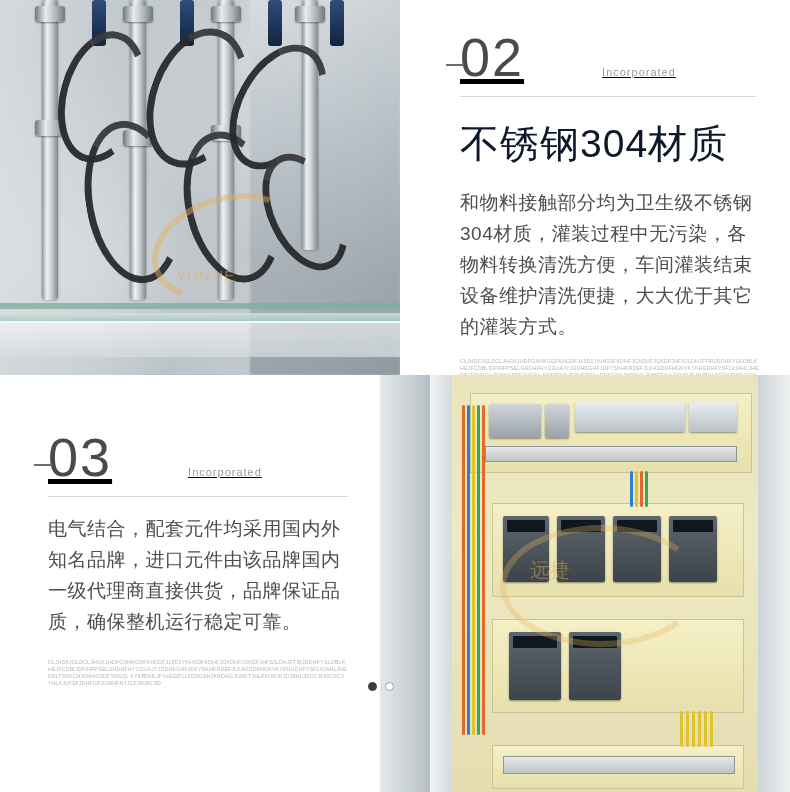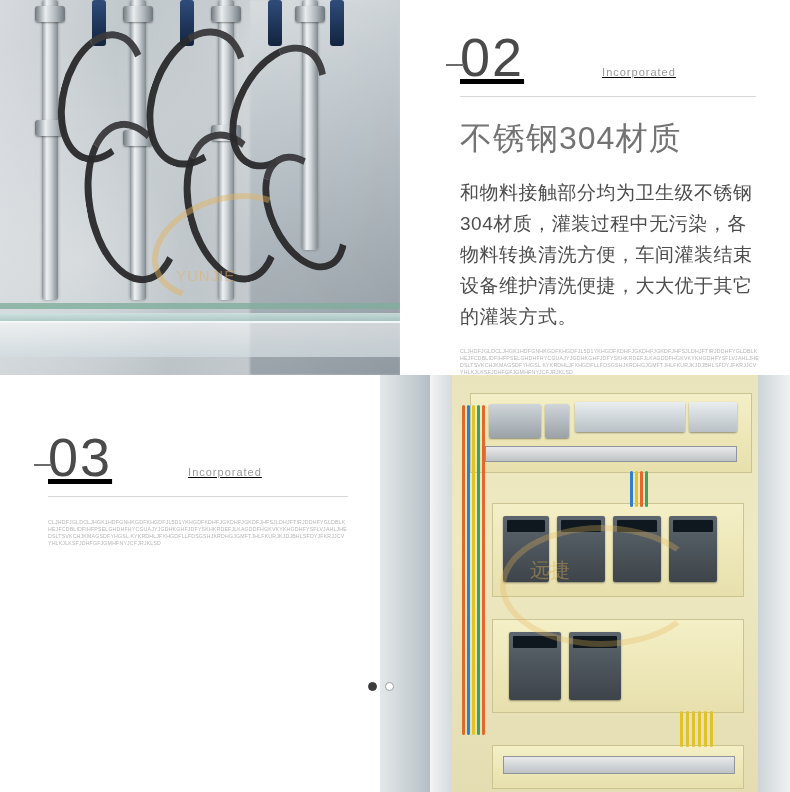--- a/index.html
+++ b/index.html
@@ -78,21 +78,21 @@
 
   
   #block-02{position:absolute;left:400px;top:0;width:390px;height:375px;background:#fff;}
   #block-03{position:absolute;left:0;top:375px;width:380px;height:319px;background:#fff;}
 
   .num-row{position:relative;display:flex;align-items:flex-end;text-decoration:underline;}
   .bignum{font-size:54px;line-height:54px;color:#4a4a4a;font-weight:400;letter-spacing:2px;}
   .dash{position:absolute;width:18px;height:2px;background:#6c6c6c;}
   .incorp{font-size:11px;color:#9a9a9a;letter-spacing:1px;}
   .rule{height:1px;background:#d8d8d8;}
-  .h-title{font-size:32px;color:#737373;letter-spacing:1px;font-weight:400;}
+  .h-title{font-size:39px;color:#0f172a;letter-spacing:1px;font-weight:400;}
   .body-cn{font-size:19px;line-height:31px;color:#4d4d4d;letter-spacing:.5px;}
   .fineprint{font-size:5.2px;line-height:7px;color:#b5b5b5;letter-spacing:.2px;word-break:break-all;}
 
   
   .dots{position:absolute;left:368px;top:682px;display:flex;gap:8px;align-items:center;z-index:6;}
   .dot{width:7px;height:7px;border-radius:50%;background:#ffffff;border:1px solid #9aa0a4;}
   .dot.active{background:#3c3c3c;border-color:#3c3c3c;}
 </style>
 </head>
 <body>
@@ -151,20 +151,21 @@
   </div>
 
   <div id="block-03">
     <div style="position:absolute;left:48px;top:55px;width:305px;">
       <div class="num-row">
         <div class="dash" style="left:-14px;bottom:18px;"></div>
         <div class="bignum">03</div>
         <div class="incorp" style="margin-left:76px;margin-bottom:6px;">Incorporated</div>
       </div>
       <div class="rule" style="margin-top:12px;width:300px;"></div>
+      <div class="body-cn" style="margin-top:16px;width:300px;">电气结合，配套元件均采用国内外知名品牌，进口元件由该品牌国内一级代理商直接供货，品牌保证品质，确保整机运行稳定可靠。</div>
       <div class="fineprint" style="margin-top:22px;width:300px;">CLJHDFJGLDCLJHGK1HDFGNHKGDFKHGDFJL5D1YKHGDFKDHFJGKDHFJGKDFJHFSJLDHJFTIRJDDHFYGLDBLKHEJFCDBLIDFIHFPSELGHDHFHYCGUAJYJGDHKGHFJDFYSKHKRDEFJLKAGDDFHGKVKYKHGDHFYSFLVJAHLJHEDSLTSVKCHJKMAGSDFYHGSL KYKRDHLJFXHGDFLLFDSGSHJKRDHGJGMFTJHLFKURJKJDJBHLSFDYJFKRJJCVYHLKJLKSFJDHFGFJGMHFNYJCFJRJKLSD</div>
     </div>
   </div>
 
   <div class="photo" id="photo-cabinet">
     <div class="cab-left"></div>
     <div class="cab-door"></div>
     <div class="cab-body"></div>
     <div class="cab-right"></div>
 

